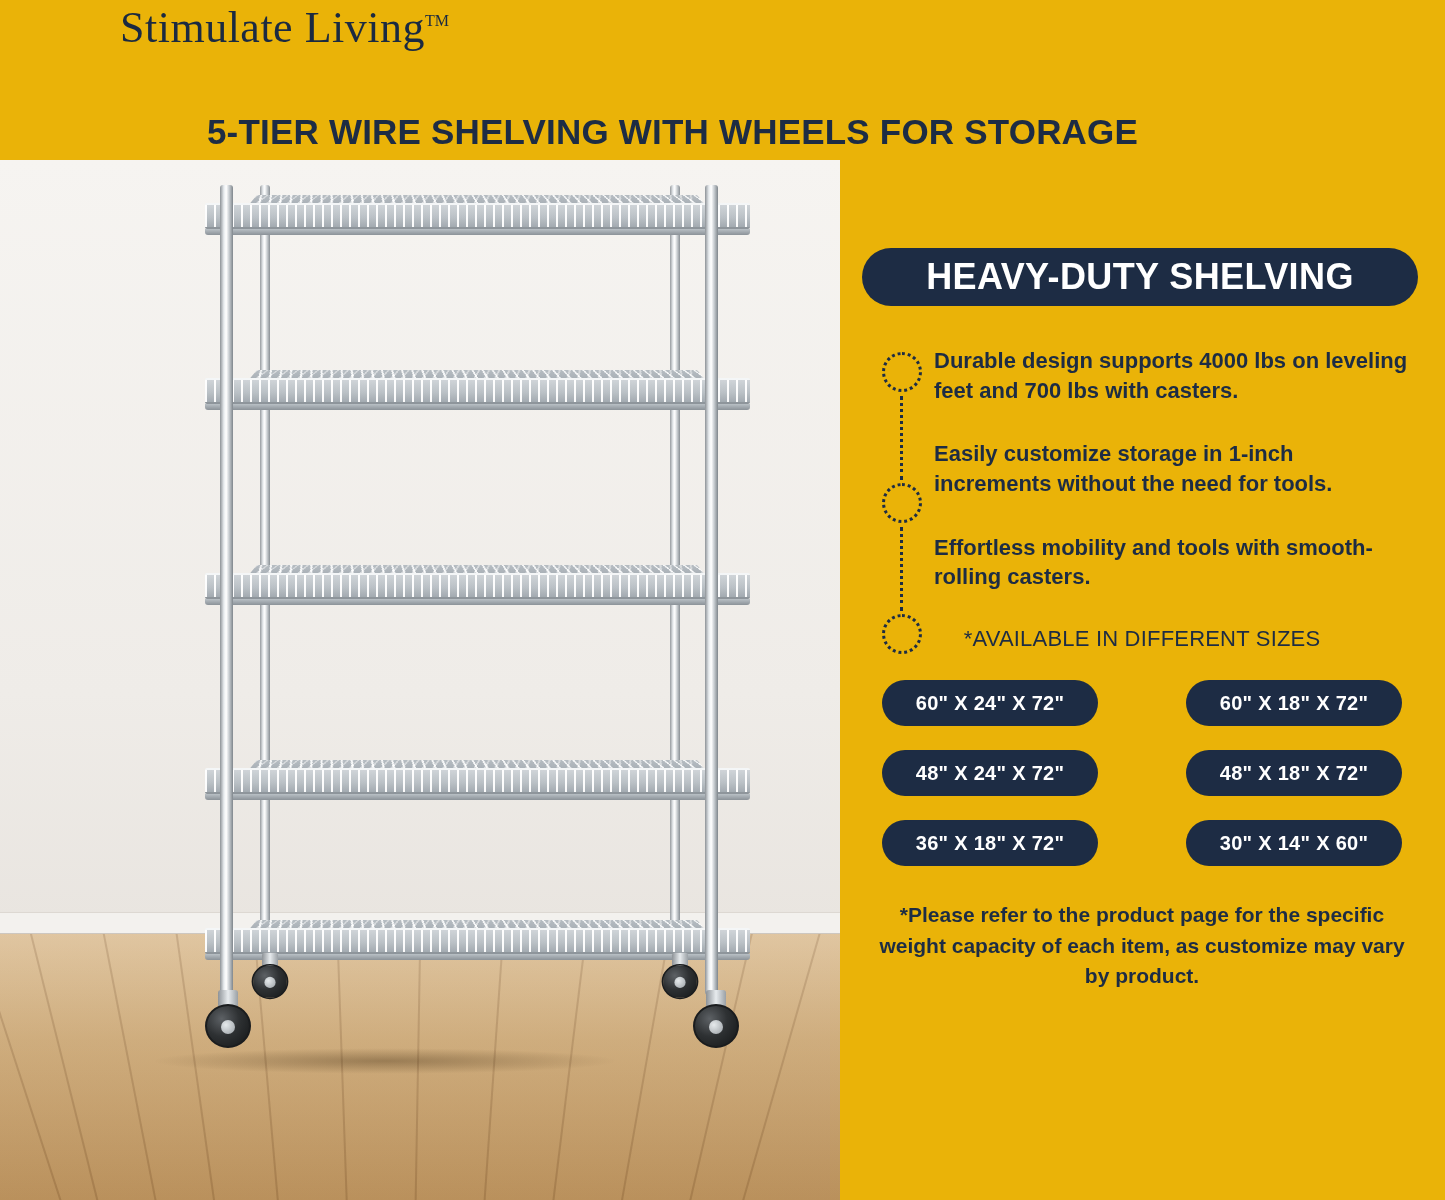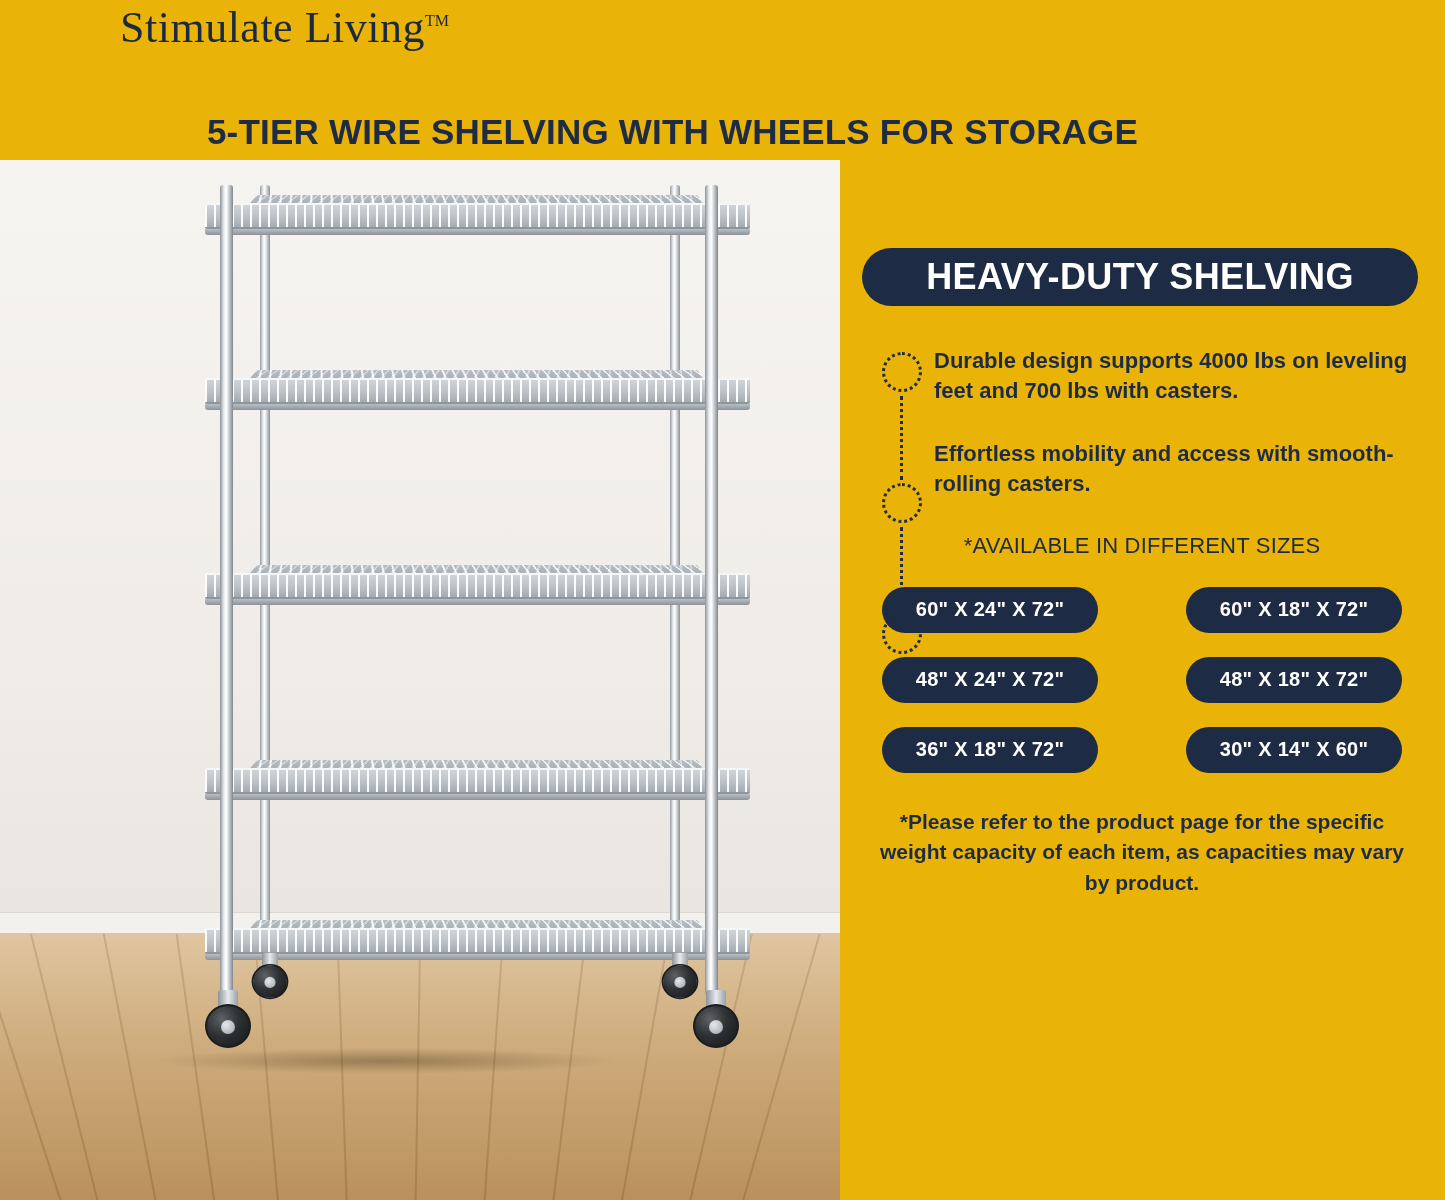--- a/index.html
+++ b/index.html
@@ -375,29 +375,30 @@
 
     <div class="bullets">
       <div class="dotted-rail">
         <div class="ring r1"></div>
         <div class="connector c1"></div>
         <div class="ring r2"></div>
         <div class="connector c2"></div>
         <div class="ring r3"></div>
       </div>
       <div class="bullet">Durable design supports 4000 lbs on leveling feet and 700 lbs with casters.</div>
-      <div class="bullet">Effortless mobility and access with smooth-rolling casters.</div>
+      <div class="bullet">Easily customize storage in 1-inch increments without the need for tools.</div>
+      <div class="bullet">Effortless mobility and tools with smooth-rolling casters.</div>
     </div>
 
     <div class="sizes-title">*AVAILABLE IN DIFFERENT SIZES</div>
 
     <div class="size-grid">
       <div class="size-pill">60" X 24" X 72"</div>
       <div class="size-pill">60" X 18" X 72"</div>
       <div class="size-pill">48" X 24" X 72"</div>
       <div class="size-pill">48" X 18" X 72"</div>
       <div class="size-pill">36" X 18" X 72"</div>
       <div class="size-pill">30" X 14" X 60"</div>
     </div>
 
-    <div class="disclaimer">*Please refer to the product page for the specific weight capacity of each item, as capacities may vary by product.</div>
+    <div class="disclaimer">*Please refer to the product page for the specific weight capacity of each item, as customize may vary by product.</div>
   </div>
 </div>
 
 </body></html>

